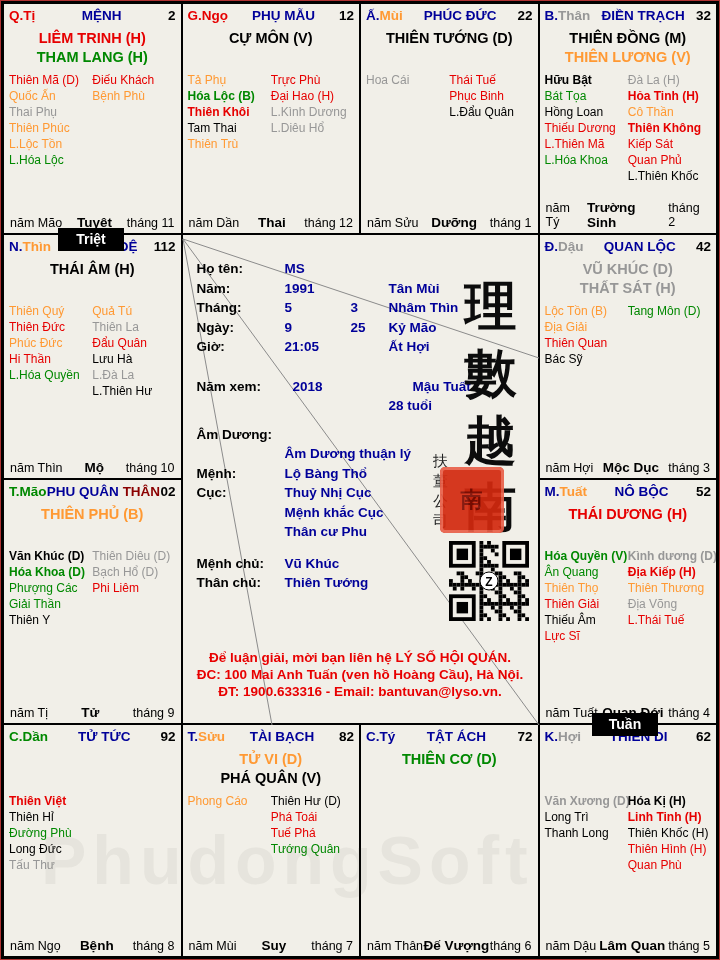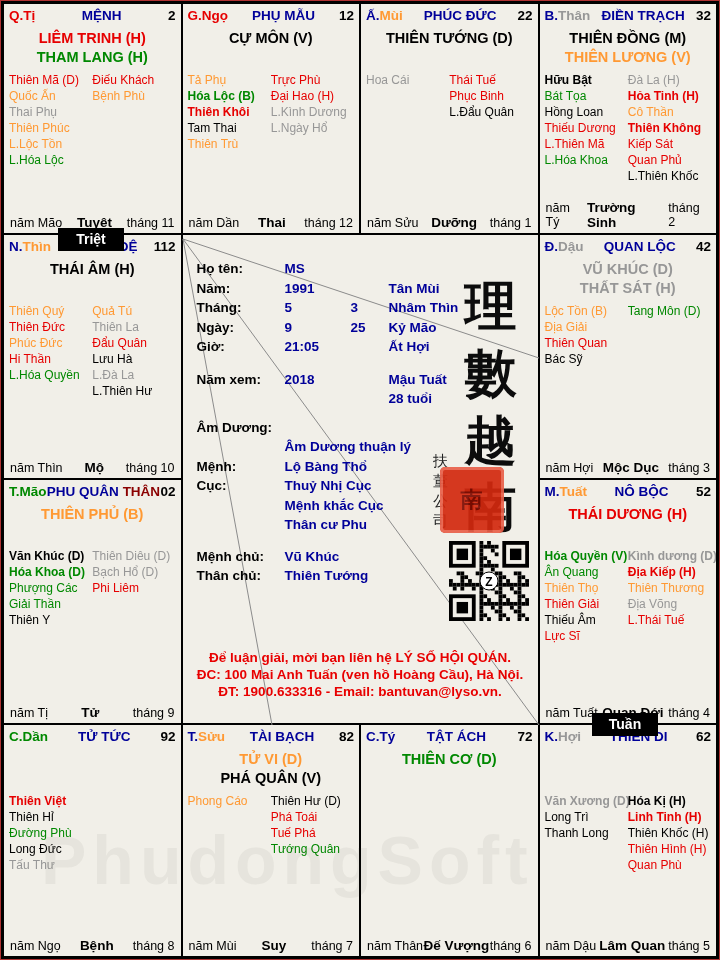--- a/index.html
+++ b/index.html
@@ -109,21 +109,21 @@
             <span class="v1c">9</span>
             <span class="v2c">25</span>
             <span class="v3c">Kỷ Mão</span>
           </div>
           <div class="irow">
             <span class="lbl">Giờ:</span>
             <span class="v1c">21:05</span>
             <span class="v2c"></span>
             <span class="v3c">Ất Hợi</span>
           </div>
-          <div class="irow" style="margin-top: 13px;">
+          <div class="irow" style="margin-top: 20px; gap: 8px;">
             <span class="lbl">Năm xem:</span>
             <span class="v1c">2018</span>
             <span class="v2c"></span>
             <span class="v3c">Mậu Tuất</span>
           </div>
           <div class="irow">
             <span class="lbl"></span>
             <span class="v1c"></span>
             <span class="v2c"></span>
             <span class="v3c">28 tuổi</span>
@@ -365,21 +365,21 @@
             <div class="star" style="color: rgb(255, 153, 51);">Tả Phụ</div>
             <div class="star" style="color: rgb(0, 136, 0); font-weight: bold;">Hóa Lộc (B)</div>
             <div class="star" style="color: rgb(230, 0, 0); font-weight: bold;">Thiên Khôi</div>
             <div class="star" style="color: rgb(0, 0, 0);">Tam Thai</div>
             <div class="star" style="color: rgb(255, 153, 51);">Thiên Trù</div>
           </div>
           <div class="col">
             <div class="star" style="color: rgb(230, 0, 0);">Trực Phù</div>
             <div class="star" style="color: rgb(230, 0, 0);">Đại Hao (H)</div>
             <div class="star" style="color: rgb(151, 151, 151);">L.Kình Dương</div>
-            <div class="star" style="color: rgb(151, 151, 151);">L.Ngày Hổ</div>
+            <div class="star" style="color: rgb(151, 151, 151);">L.Diêu Hổ</div>
           </div>
         </div>
         <div class="p-foot">
           <span>năm Dần</span>
           <span class="stage">Thai</span>
           <span>tháng 12</span>
         </div>
       </div>
       <div class="palace" style="grid-area: 1 / 3;">
         <div class="p-head">

